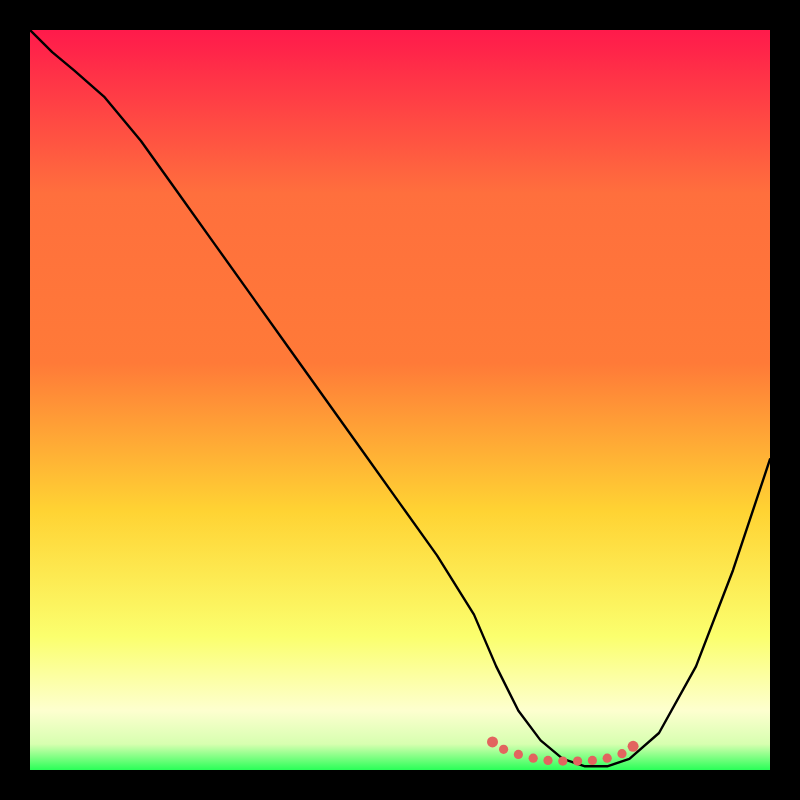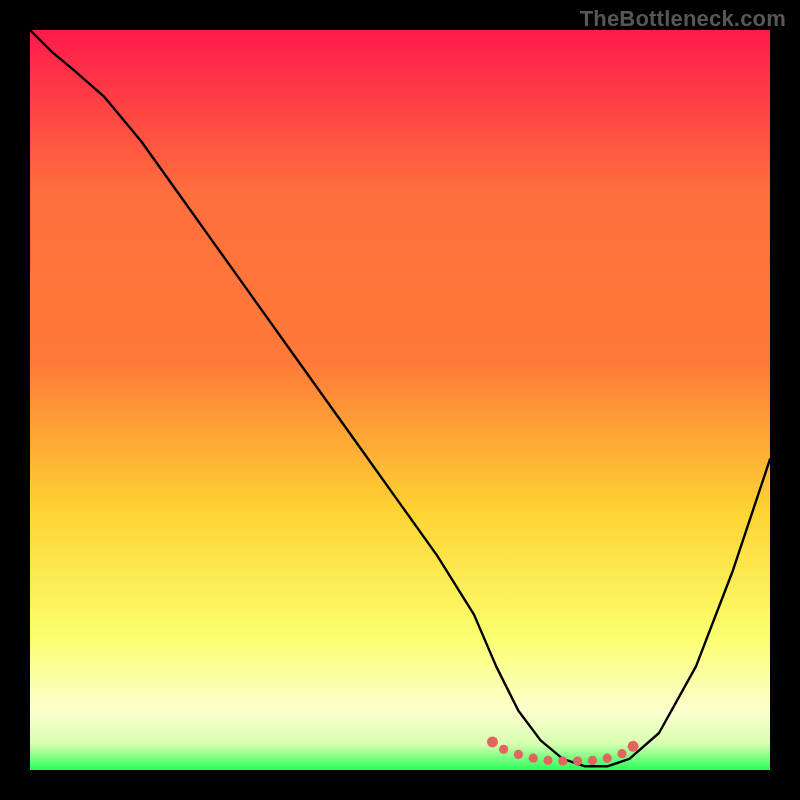--- a/index.html
+++ b/index.html
@@ -21,21 +21,20 @@
     top: 30px;
     width: 740px;
     height: 740px;
   }
   svg { display: block; }
 </style>
 </head>
 <body>
 
 <div class="frame">
-  <div class="watermark">TheBottleneck.com</div>
   <div class="plot">
     <svg id="chart-svg" width="740" height="740" viewBox="0 0 740 740">
       <defs>
         <linearGradient id="bg-grad" x1="0" y1="0" x2="0" y2="1">
           <stop id="g0" offset="0%" stop-color="#ff1a4b"></stop>
           <stop id="g1" offset="22%" stop-color="#ff6f3d"></stop>
           <stop id="g2" offset="45%" stop-color="#ff7a38"></stop>
           <stop id="g3" offset="65%" stop-color="#ffd333"></stop>
           <stop id="g4" offset="82%" stop-color="#fbff6e"></stop>
           <stop id="g5" offset="92%" stop-color="#fdffcf"></stop>

